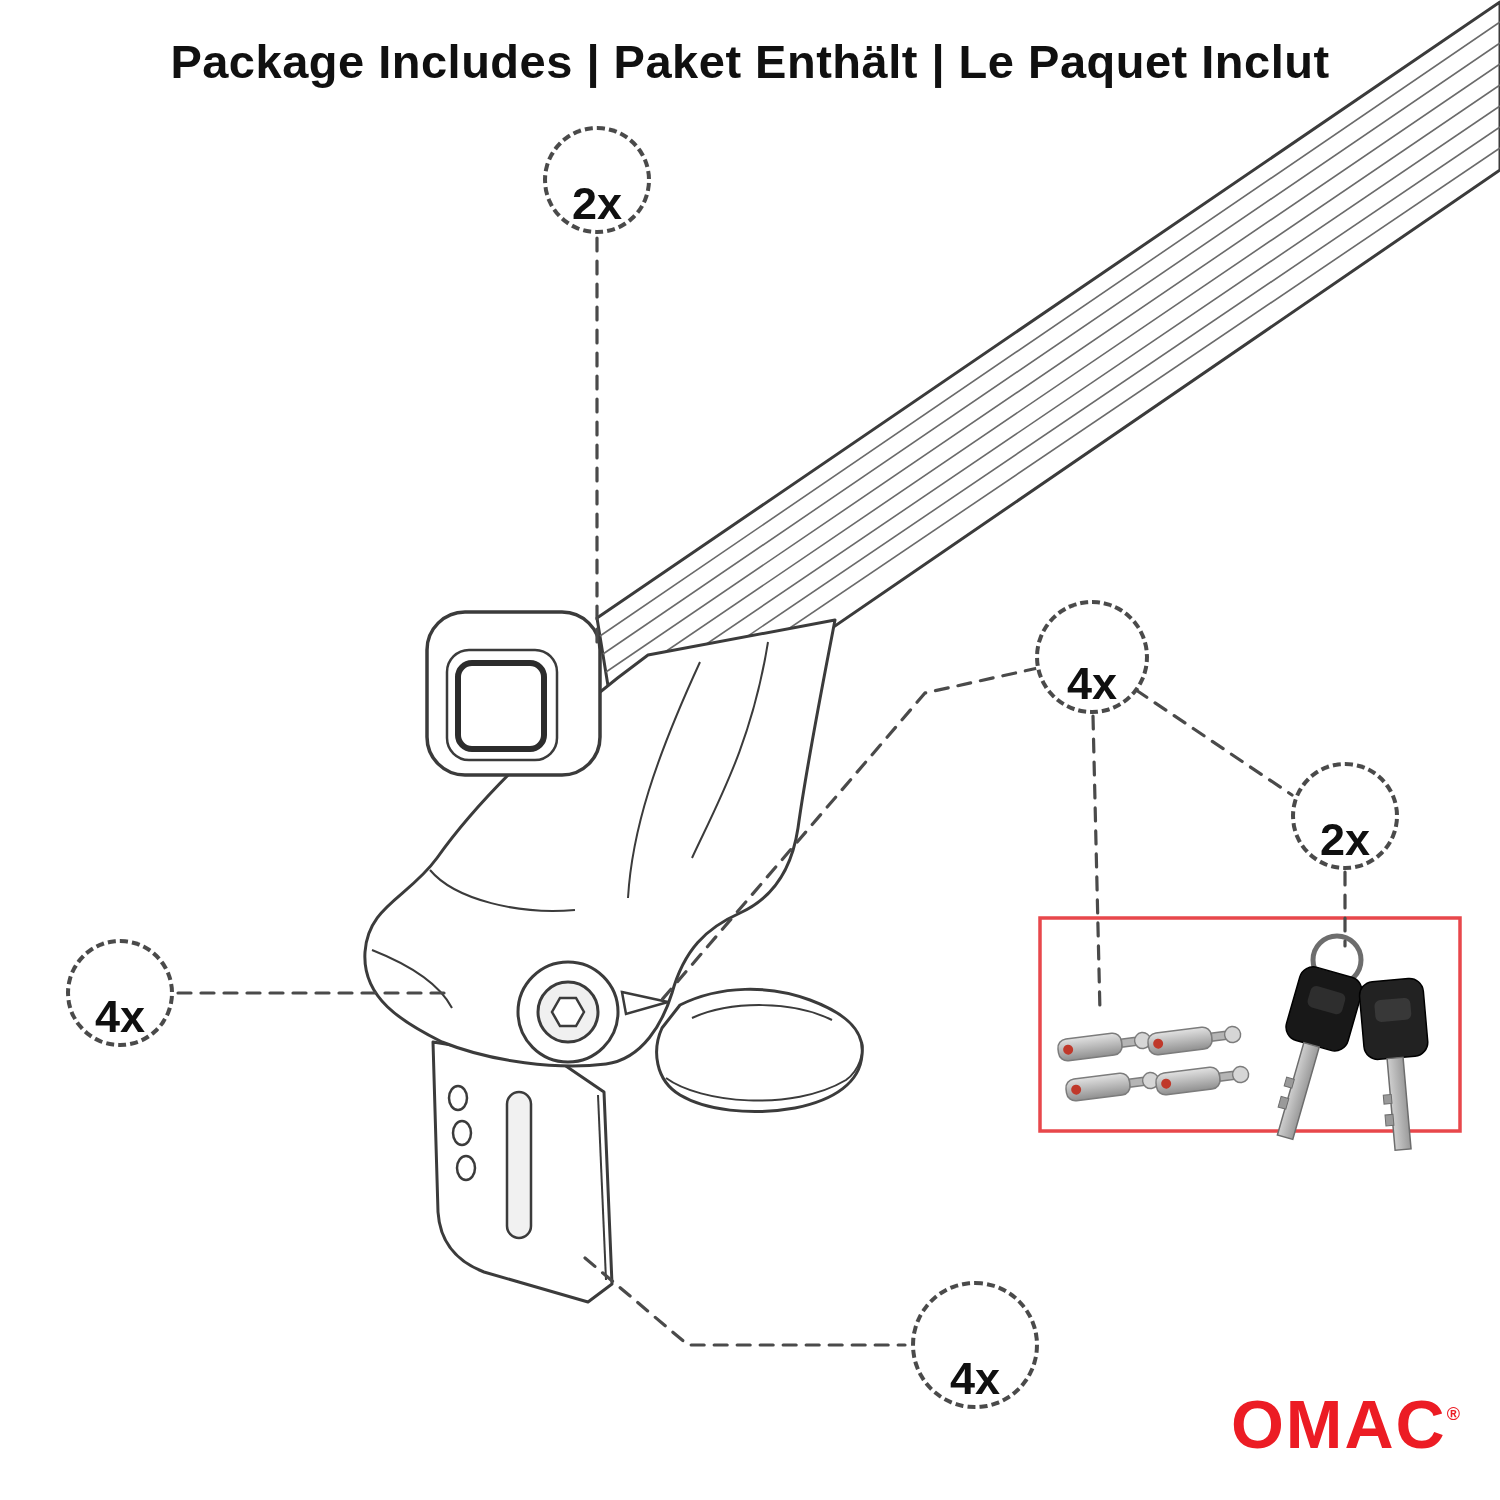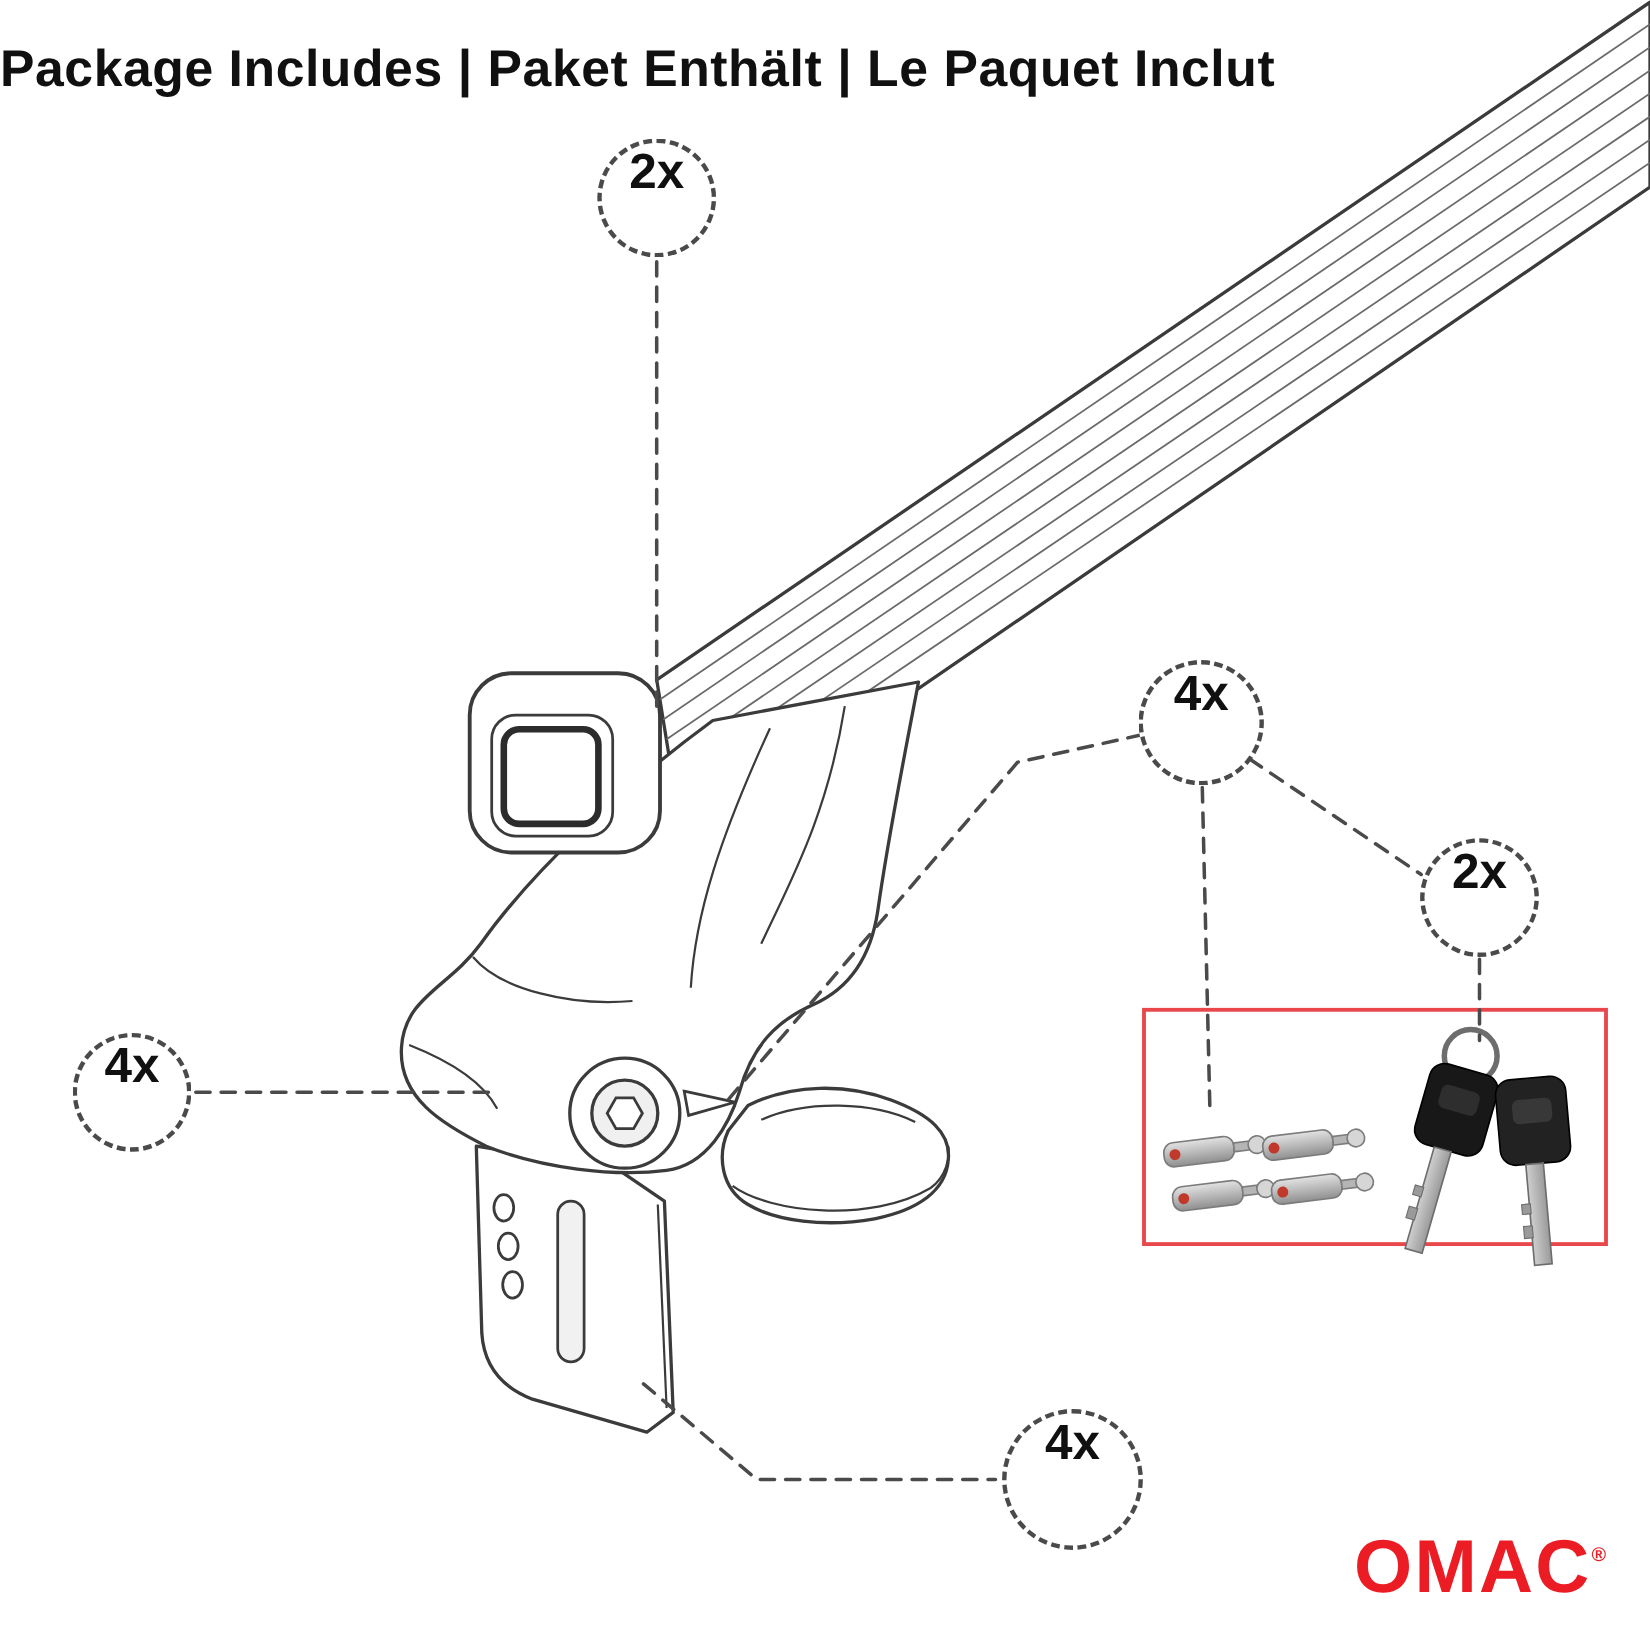--- a/index.html
+++ b/index.html
@@ -1,27 +1,27 @@
 <!DOCTYPE html>
 <html><head>
 <meta charset="utf-8">
 <style>
   html,body{margin:0;padding:0;background:#fff;}
   .stage{
     position:relative;width:1500px;height:1500px;background:#ffffff;overflow:hidden;
     font-family:"Liberation Sans","DejaVu Sans",sans-serif;color:#111;
   }
   .title{
-    position:absolute;top:34px;left:0;width:100%;
+    position:absolute;top:34px;left:0;width:100%;text-align:center;
     font-size:47px;font-weight:600;letter-spacing:0.5px;color:#101010;
   }
   svg.art{position:absolute;left:0;top:0;}
   .callout{
     position:absolute;border:4px dashed #4a4a4a;border-radius:50%;
-    display:flex;align-items:flex-start;justify-content:center;
+    display:flex;align-items:flex-end;justify-content:center;
     font-size:45px;font-weight:700;color:#101010;background:#fff;box-sizing:border-box;
   }
   .logo{
     position:absolute;right:38px;bottom:42px;
     font-size:68px;font-weight:800;letter-spacing:2px;color:#EC1C24;line-height:1;margin-top:33px;
   }
   .logo sup{font-size:18px;font-weight:700;vertical-align:28px;}
 </style>
 </head>
 <body>

